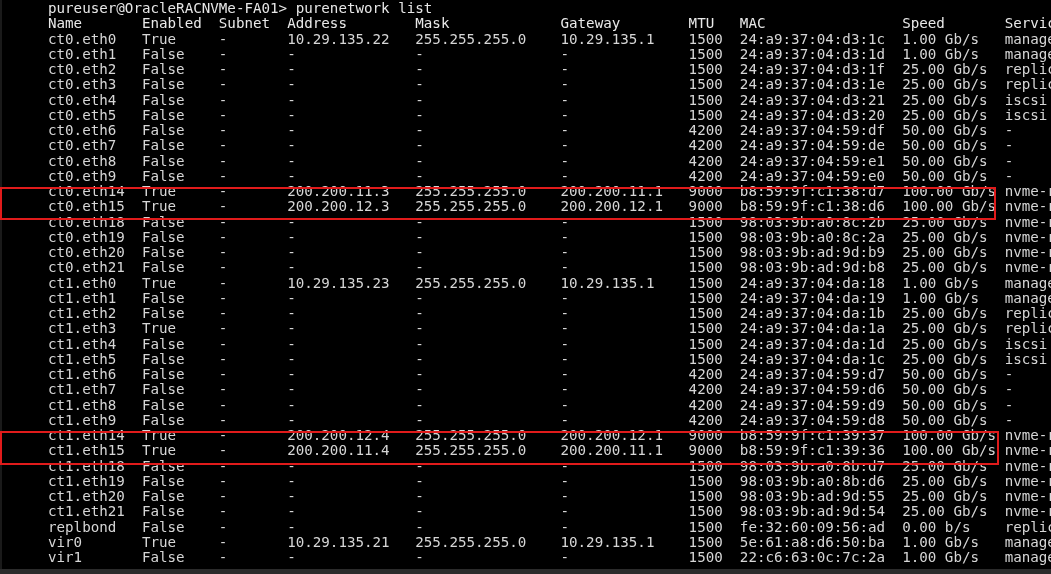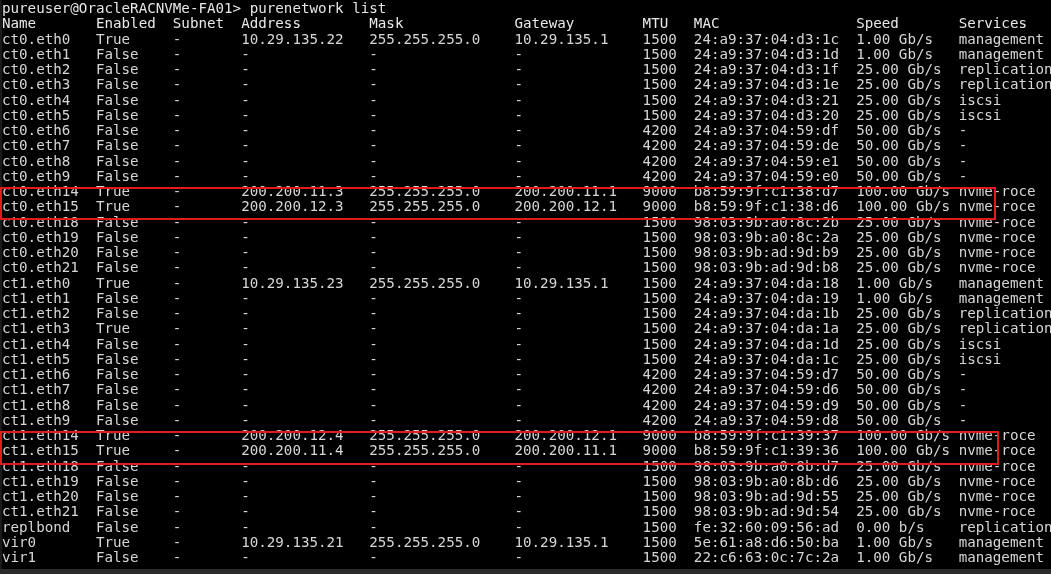--- a/index.html
+++ b/index.html
@@ -22,20 +22,21 @@
   .term {
     position: absolute;
     left: 2px;
     top: 1px;
     width: 1047px;
   }
   .line {
     height: 15.25px;
     white-space: pre;
     letter-spacing: 0px;
+    padding-left: 46px;
   }
   .prompt-line {
     color: #e6e6e6;
   }
   .hdr {
     color: #e9e9e9;
   }
   .row {
     color: #d6d6d6;
   }

